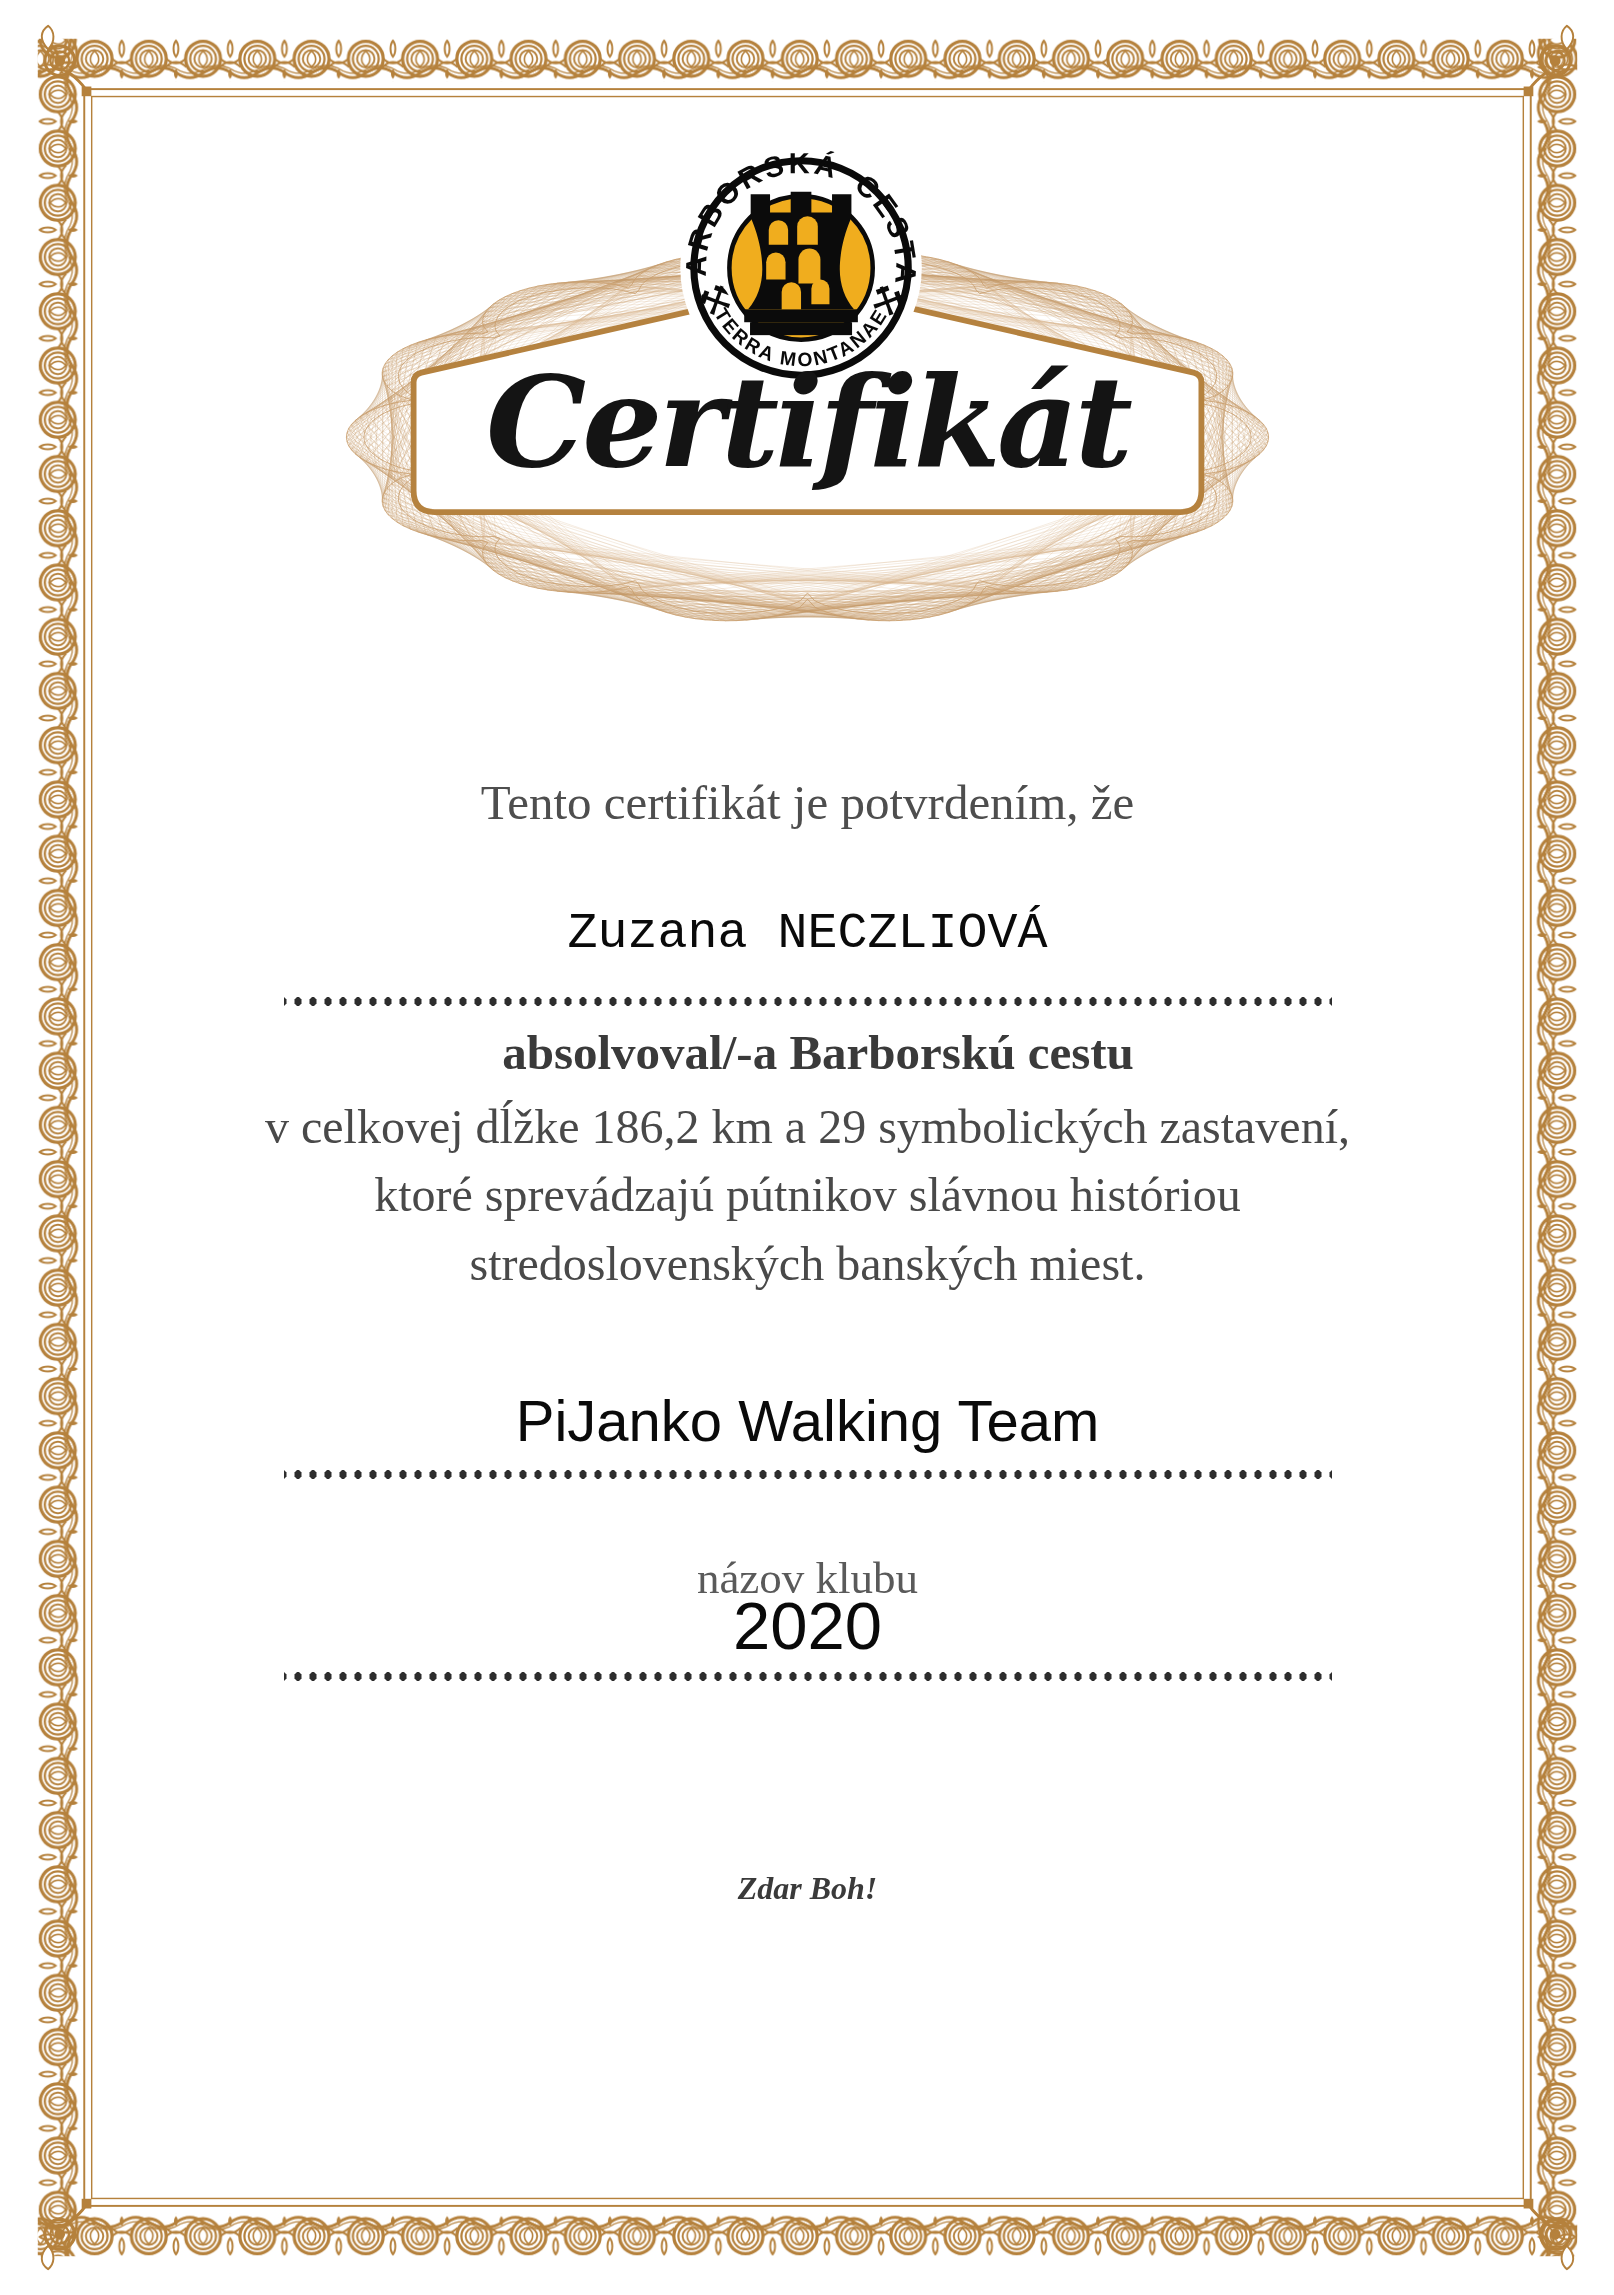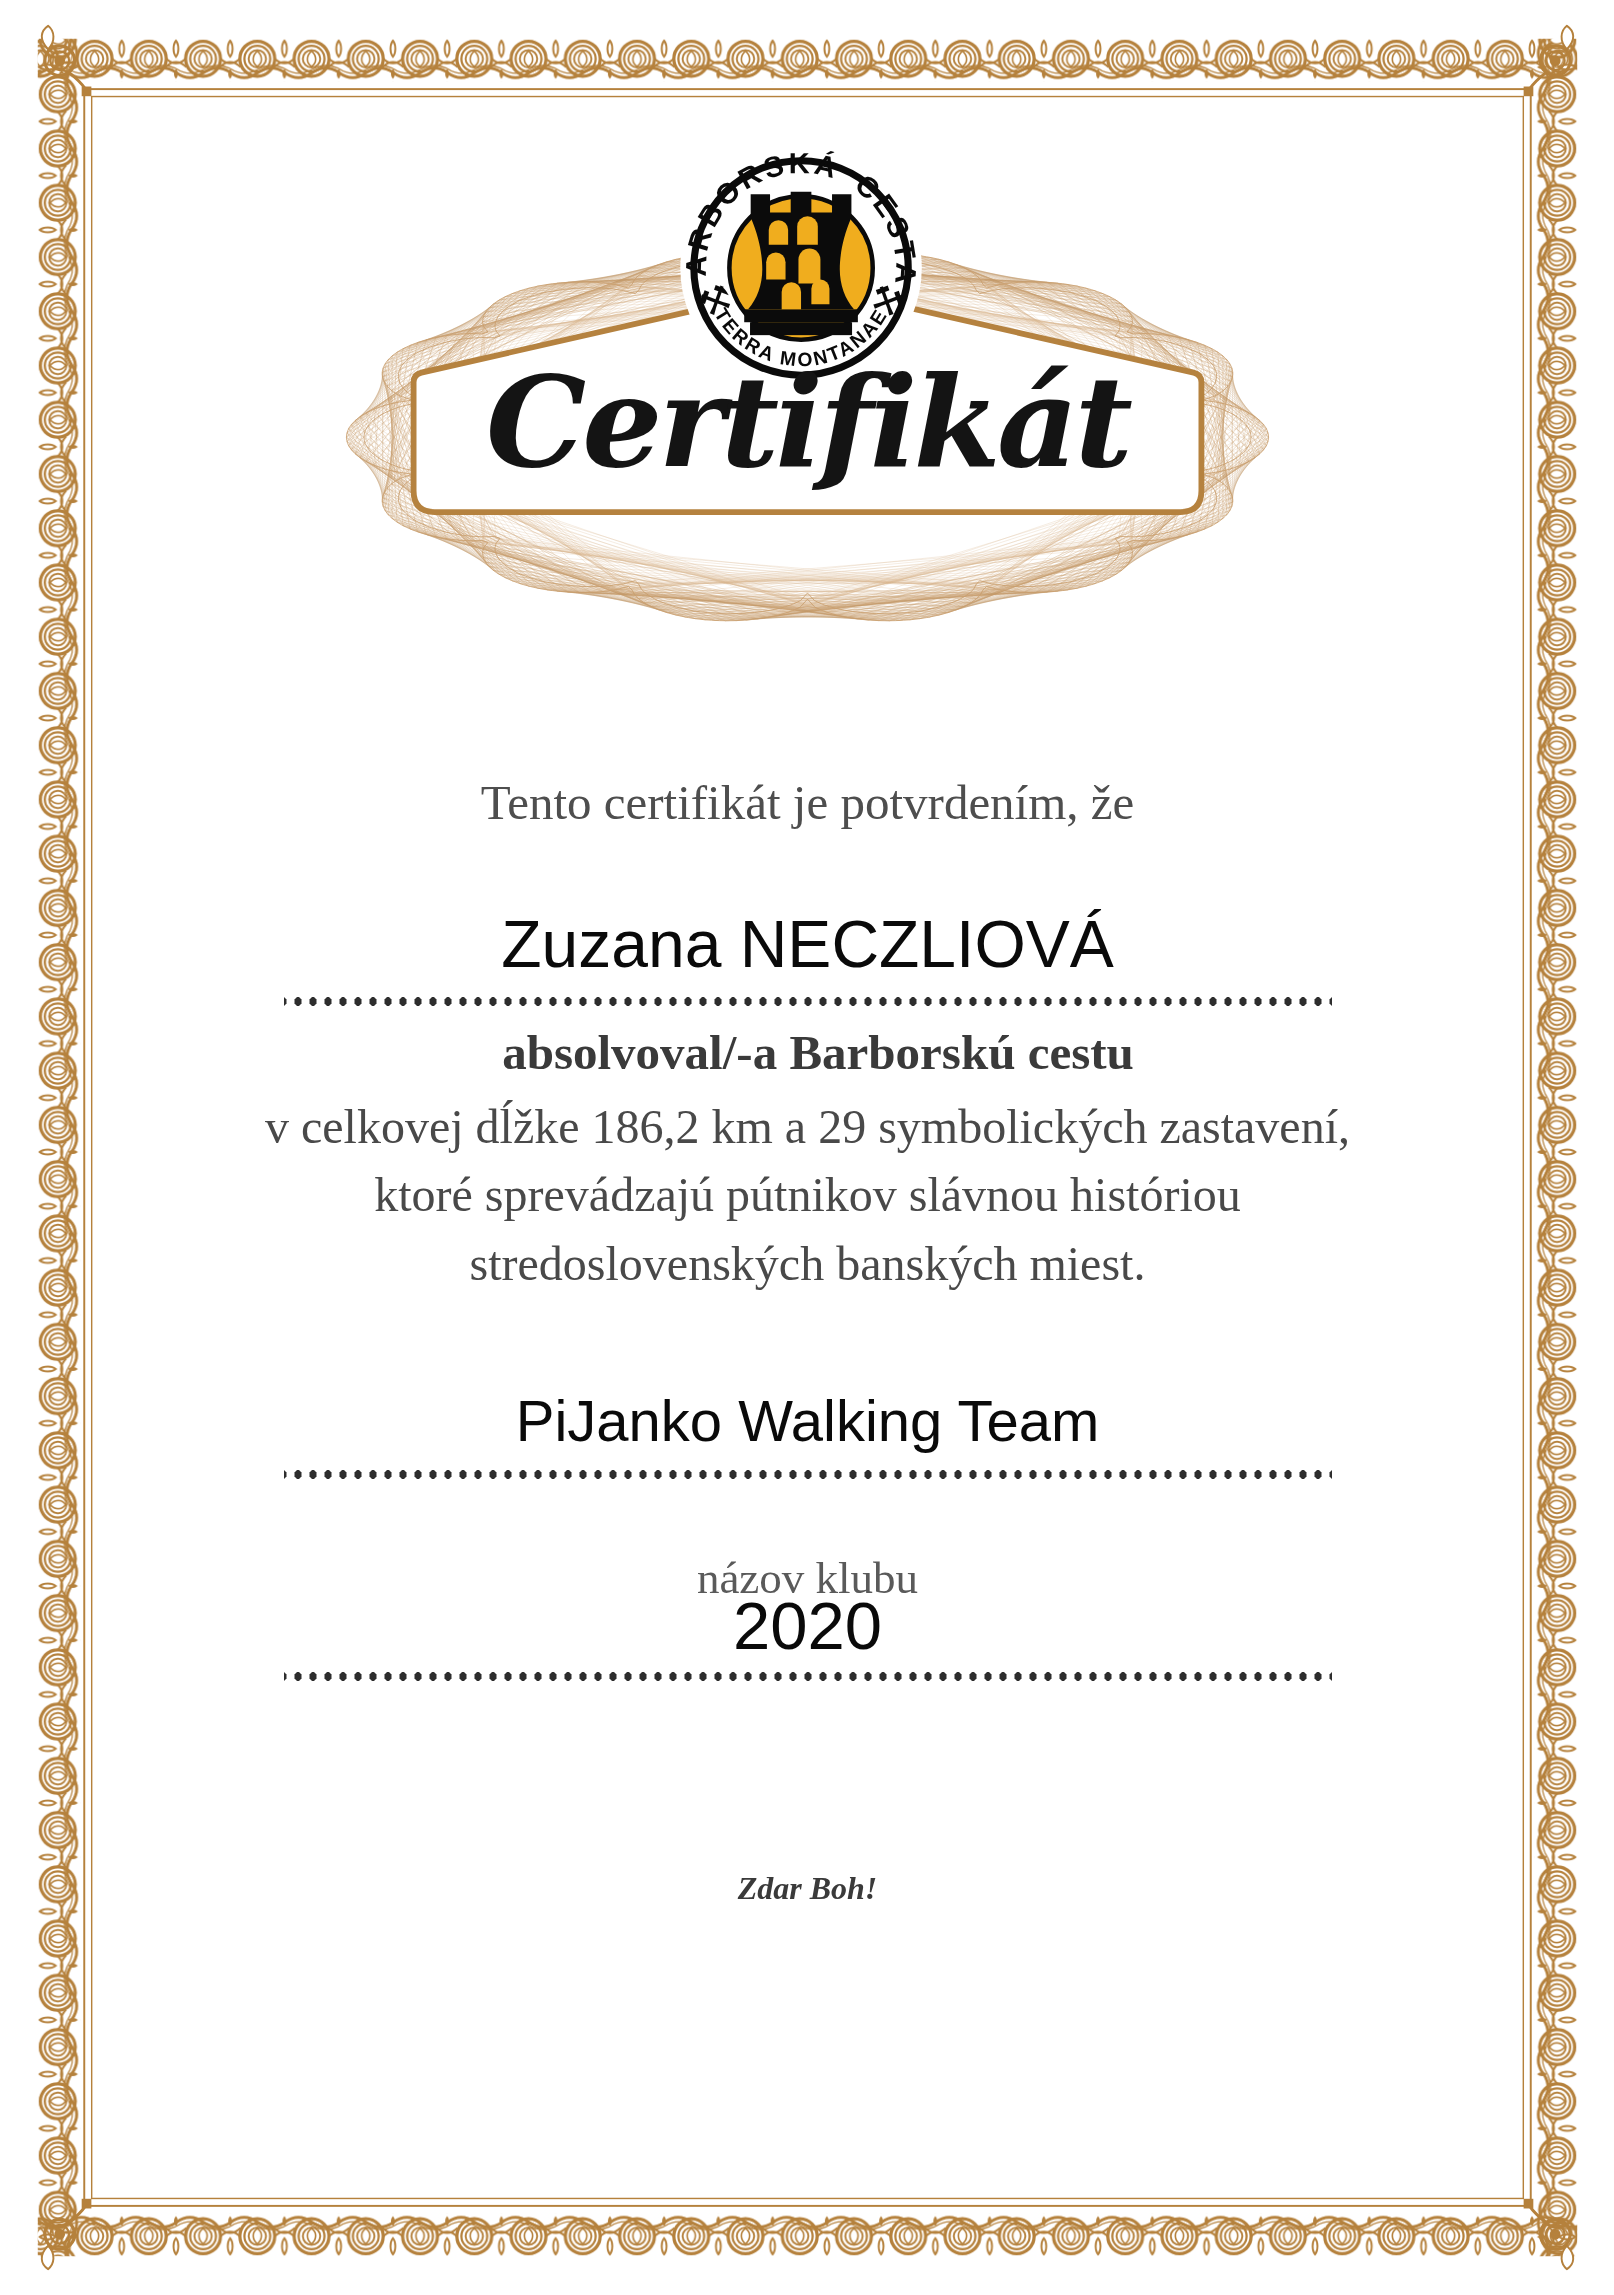--- a/index.html
+++ b/index.html
@@ -7,21 +7,21 @@
         font-family:"Liberation Serif","DejaVu Serif",serif;}
   #deco{position:absolute;left:0;top:0;width:1615px;height:2295px;}
   .txt{position:absolute;left:0;right:0;text-align:center;line-height:1.25;white-space:nowrap;}
   .script-title{font-family:"DejaVu Serif","Liberation Serif",serif;font-style:italic;font-weight:700;
         font-size:126px;line-height:1;letter-spacing:-3.9px;color:#141414;}
   .serif-gray{font-size:49px;color:#4e4e4e;}
   .serif-body{font-size:48px;color:#494949;}
   .serif-bold{font-size:49px;font-weight:700;color:#3a3a3a;}
   .serif-label{font-size:45px;color:#5a5a5a;}
   .sans-fill{font-family:"Liberation Sans","DejaVu Sans",sans-serif;color:#0a0a0a;}
-  .name{font-size:66px;}
+  .name{font-size:50px;font-family:Liberation Mono, monospace;}
   .club{font-size:58px;}
   .year{font-size:67px;}
   .closing{font-size:32px;font-weight:700;font-style:italic;color:#3a3a3a;}
   .dots{position:absolute;left:284px;width:1048px;height:13px;
         background-image:radial-gradient(ellipse 3.6px 4.8px at 50% 50%, #2d2d2d 96%, rgba(0,0,0,0) 100%);
         background-size:15px 13px;background-repeat:repeat-x;background-position:center;}
 </style>
 </head>
 <body>
 

